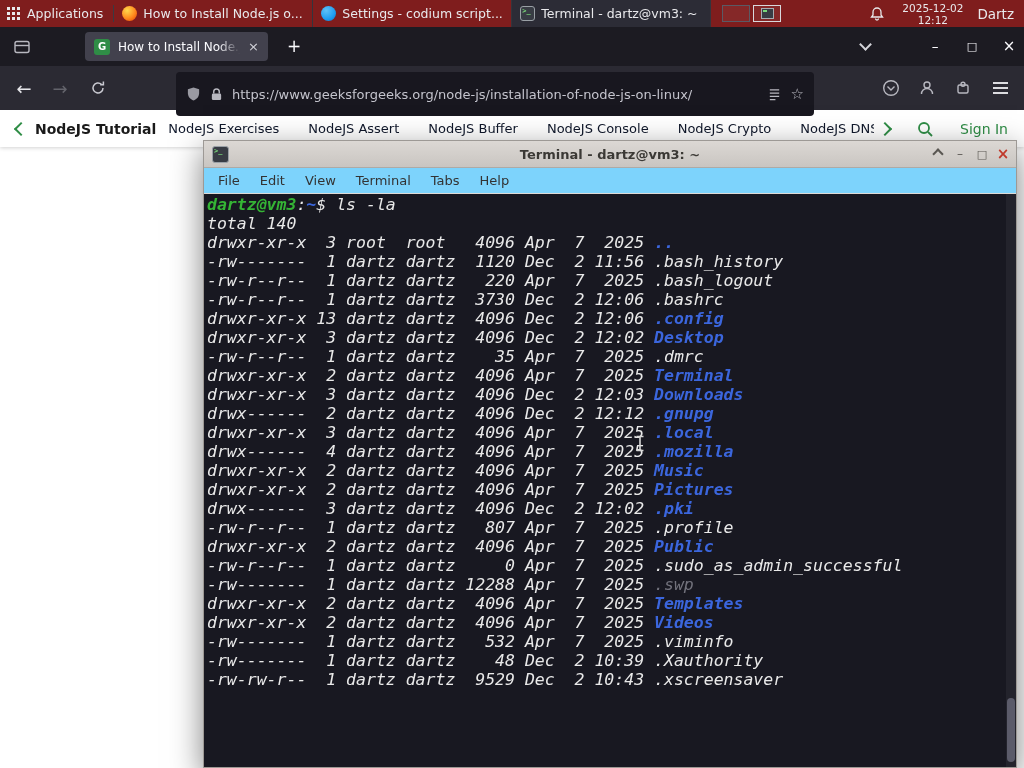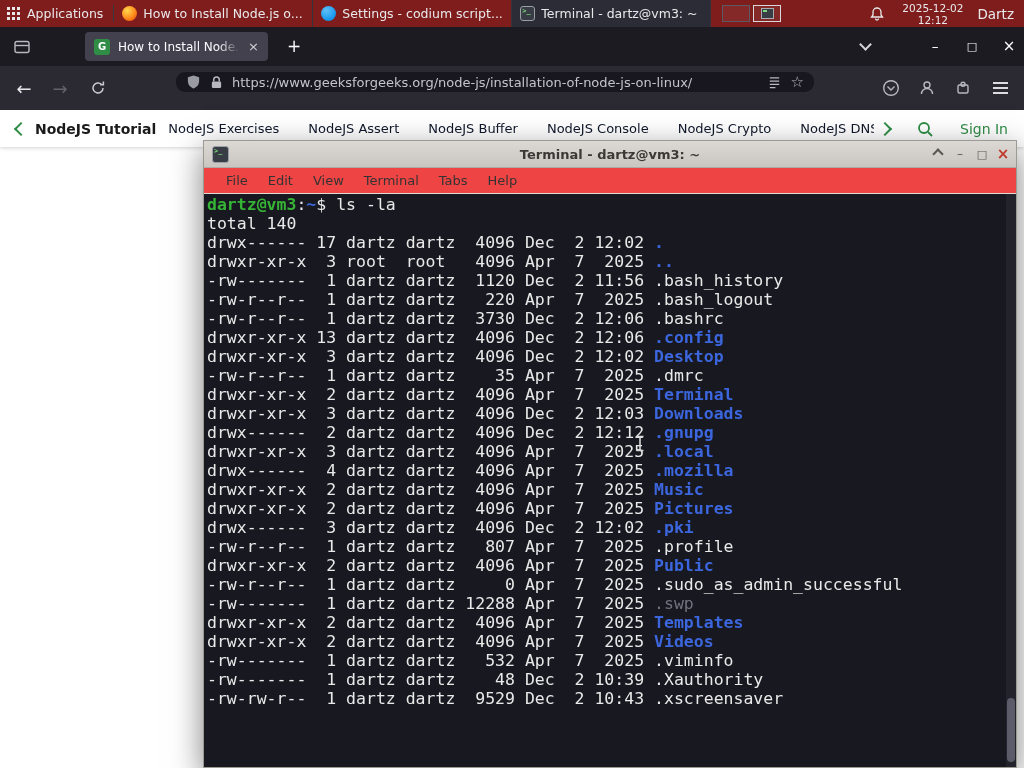--- a/index.html
+++ b/index.html
@@ -49,22 +49,22 @@
   .alltabs{position:absolute;left:856px;top:13px;width:18px;height:14px;color:#d4d4da;
            display:flex;align-items:flex-start;justify-content:center;}
   .winctl{position:absolute;top:8px;width:28px;height:24px;color:#fbfbfe;text-align:center;
           line-height:23px;font-size:13.5px;}
   .winctl.min{left:921px;} .winctl.max{left:958px;font-size:11px;} .winctl.close{left:995px;font-size:15px;}
 
   .navbar{position:absolute;left:0;top:66px;width:1024px;height:44px;background:#2b2a33;z-index:5;}
   .nav-ico{position:absolute;top:6px;width:32px;height:32px;display:flex;align-items:center;
            justify-content:center;border-radius:4px;color:#e6e6ea;font-size:18px;}
   .nav-back{left:8px;} .nav-fwd{left:44px;color:#63636b;} .nav-reload{left:82px;}
-  .urlbar{position:absolute;left:176px;top:6px;width:638px;height:20px;background:#18171f;
-          border-radius:9px;display:flex;align-items:center;padding:0 10px;gap:9px;box-sizing:border-box;}
+  .urlbar{position:absolute;left:176px;top:6px;width:638px;height:44px;background:#18171f;
+          border-radius:4px;display:flex;align-items:center;padding:0 10px;gap:9px;box-sizing:border-box;}
   .url-text{font-size:13px;color:#c4c4cd;flex:1;white-space:nowrap;overflow:hidden;}
   .right-ico{position:absolute;top:10px;width:24px;height:24px;display:flex;align-items:center;justify-content:center;}
   .ri-pocket{left:879px;} .ri-account{left:915px;} .ri-ext{left:951px;} .ri-menu{left:988px;}
   .burger{display:flex;flex-direction:column;gap:3px;}
   .burger i{display:block;width:15px;height:1.8px;background:#dcdce0;}
 
   .sitenav{position:absolute;left:0;top:110px;width:1024px;height:37px;background:#fff;
            display:flex;align-items:center;padding:0 16px;box-sizing:border-box;z-index:4;
            box-shadow:0 1px 4px rgba(0,0,0,0.18);}
   .nav-primary{font-weight:bold;font-size:14px;color:#1a1a1a;margin-left:9px;white-space:nowrap;}
@@ -86,26 +86,26 @@
            box-shadow:0 10px 30px rgba(0,0,0,.5);z-index:10;display:flex;flex-direction:column;
            box-sizing:border-box;background:#181821;}
   .ttl{height:26px;background:linear-gradient(#dcd8d4,#c9c5c1);border-bottom:1px solid #aeaaa6;
        position:relative;display:flex;align-items:center;flex:none;}
   .ttl-icon{position:absolute;left:8px;top:5px;}
   .ttl-text{margin:0 auto;font-size:13px;font-weight:bold;color:#3b3935;}
   .ttl-btn{position:absolute;top:4px;width:20px;height:18px;display:flex;align-items:center;
            justify-content:center;color:#5a5752;font-size:12px;}
   .ttl-shade{right:68px;} .ttl-min{right:46px;} .ttl-max{right:24px;font-size:11px;}
   .ttl-close{right:3px;color:#c0392b;font-weight:bold;font-size:15px;}
-  .tmenu{height:25px;background:#ef4444;border-bottom:1px solid #dedad6;display:flex;
-         align-items:center;padding-left:12px;flex:none;}
+  .tmenu{height:25px;background:#7dd3fc;border-bottom:1px solid #dedad6;display:flex;
+         align-items:center;padding-left:4px;flex:none;}
   .tmenu-item{padding:0 10px;font-size:13px;color:#333;}
   .tscreen{flex:1;background:#181821;position:relative;overflow:hidden;padding:1px 0 0 3px;
            font-family:"DejaVu Sans Mono","Liberation Mono",monospace;font-size:16.5px;line-height:19px;}
-  .tline{white-space:pre;}
+  .tline{white-space:pre;font-style:italic;}
   .c-fg{color:#e9e9e9;} .c-green{color:#35b435;font-weight:bold;}
   .c-blue{color:#3b66dd;font-weight:bold;} .c-dim{color:#72727c;}
   .scroll-track{position:absolute;right:0;top:0;width:10px;height:100%;background:rgba(255,255,255,0.05);}
   .scroll-thumb{position:absolute;right:1px;bottom:5px;width:8px;height:64px;background:#5b5b6a;border-radius:4px;}
   .ibeam{position:absolute;left:431px;top:241px;}
 </style>
 </head>
 <body>
 
 <div class="screen">
@@ -273,21 +273,20 @@
         <span class="tmenu-item">Edit</span>
         <span class="tmenu-item">View</span>
         <span class="tmenu-item">Terminal</span>
         <span class="tmenu-item">Tabs</span>
         <span class="tmenu-item">Help</span>
       </div>
     <div class="tscreen">
       <div>
           <div class="tline"><span class="c-green">dartz@vm3</span><span class="c-fg">:</span><span class="c-blue">~</span><span class="c-fg">$ </span><span class="c-fg">ls -la</span></div>
           <div class="tline"><span class="c-fg">total 140</span></div>
-          <div class="tline"><span class="c-fg">drwx------ 17 dartz dartz  4096 Dec  2 12:02 </span><span class="c-blue">.</span></div>
           <div class="tline"><span class="c-fg">drwxr-xr-x  3 root  root   4096 Apr  7  2025 </span><span class="c-blue">..</span></div>
           <div class="tline"><span class="c-fg">-rw-------  1 dartz dartz  1120 Dec  2 11:56 </span><span class="c-fg">.bash_history</span></div>
           <div class="tline"><span class="c-fg">-rw-r--r--  1 dartz dartz   220 Apr  7  2025 </span><span class="c-fg">.bash_logout</span></div>
           <div class="tline"><span class="c-fg">-rw-r--r--  1 dartz dartz  3730 Dec  2 12:06 </span><span class="c-fg">.bashrc</span></div>
           <div class="tline"><span class="c-fg">drwxr-xr-x 13 dartz dartz  4096 Dec  2 12:06 </span><span class="c-blue">.config</span></div>
           <div class="tline"><span class="c-fg">drwxr-xr-x  3 dartz dartz  4096 Dec  2 12:02 </span><span class="c-blue">Desktop</span></div>
           <div class="tline"><span class="c-fg">-rw-r--r--  1 dartz dartz    35 Apr  7  2025 </span><span class="c-fg">.dmrc</span></div>
           <div class="tline"><span class="c-fg">drwxr-xr-x  2 dartz dartz  4096 Apr  7  2025 </span><span class="c-blue">Terminal</span></div>
           <div class="tline"><span class="c-fg">drwxr-xr-x  3 dartz dartz  4096 Dec  2 12:03 </span><span class="c-blue">Downloads</span></div>
           <div class="tline"><span class="c-fg">drwx------  2 dartz dartz  4096 Dec  2 12:12 </span><span class="c-blue">.gnupg</span></div>

